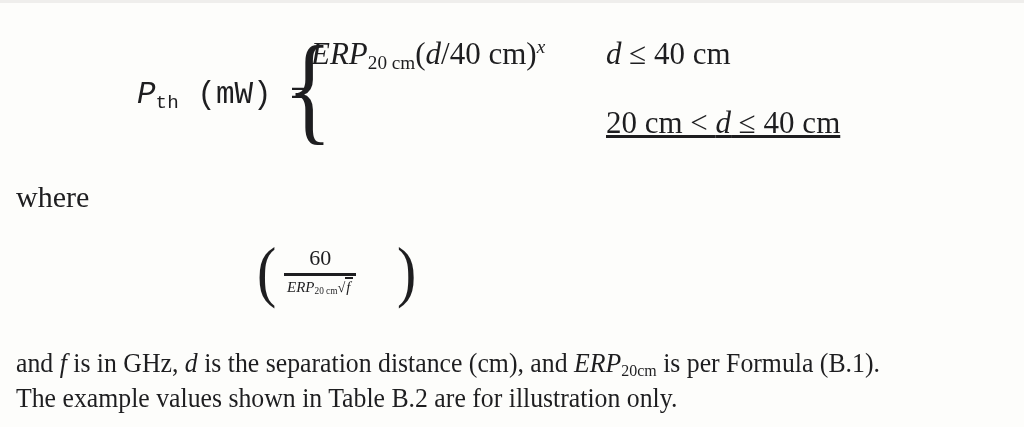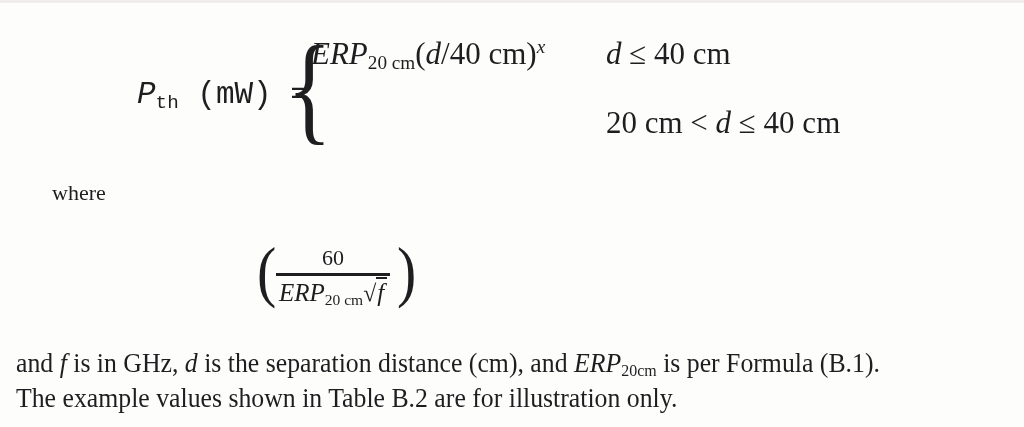--- a/index.html
+++ b/index.html
@@ -26,27 +26,27 @@
   .bigparen {
     font-size: 68px; line-height: 1;
     transform: scaleX(0.85); transform-origin: top left;
   }
   .frac { display: inline-block; text-align: center; }
   .frac .num {
     display: block; font-size: 22px; line-height: 1.1;
     padding: 0 10px 3px; border-bottom: 3px solid #1e1e20;
   }
   .frac .den {
-    display: block; font-size: 25px; line-height: 1.2;
+    display: block; font-size: 15px; line-height: 1.2;
     padding: 2px 3px 0;
     text-align: center;
   }
   .radical { font-size: 0.95em; }
   .sqrt-arg { border-top: 2px solid #1e1e20; padding: 0 3px 0 1px; font-style: italic; }
-  .where { font-size: 22px; margin-left: 36px; }
+  .where { font-size: 30px; }
   .para {
     font-size: 28px;
     transform: scaleX(0.92); transform-origin: top left;
   }
   .band {
     position: absolute; left: 0; top: 417; width: 1024px; height: 3px;
     background: #efeeec;
   }
 </style>
 </head>
@@ -56,28 +56,28 @@
 
   <div class="abs math" style="left:137px; top:77px;font-family:Liberation Mono, monospace;"><span class="it">P</span><span class="msub">th</span><span> (mW) = </span></div>
 
   <div class="abs brace" style="left:287px; top:29px;">{</div>
 
   <div class="abs math" style="left:311px; top:36px;"><span class="it">ERP</span><span class="msub">20 cm</span><span>(</span><span class="it">d</span><span>/40 cm)</span><span class="msup it">x</span></div>
 
   <div class="abs math" style="left:606px; top:36px;"><span class="it">d</span><span> ≤ 40 cm</span></div>
 
 
-  <div class="abs math" style="left:606px; top:105px;"><span>20 cm &lt; </span><span class="it">d</span><span> ≤ 40 cm</span></div>
+  <div class="abs math" style="left:606px; top:105px;text-decoration:underline;"><span>20 cm &lt; </span><span class="it">d</span><span> ≤ 40 cm</span></div>
 
   <div class="abs where" style="left:16px; top:180px;">where</div>
 
 
   <div class="abs bigparen" style="left:257px; top:237px;">(</div>
 
-  <div class="abs frac" style="left:276px; top:246px;">
+  <div class="abs frac" style="left:284px; top:246px;">
     <span class="num">60</span>
     <span class="den"><span class="it">ERP</span><span class="msub">20 cm</span><span class="radical">√</span><span class="sqrt-arg">f</span></span>
   </div>
 
   <div class="abs bigparen" style="left:397px; top:237px;">)</div>
 
   <div class="abs para" style="left:16px; top:347px;"><span>and </span><span class="it">f</span><span> is in GHz, </span><span class="it">d</span><span> is the separation distance (cm), and </span><span class="it">ERP</span><span class="msub">20cm</span><span> is per Formula (B.1).</span></div>
 
   <div class="abs para" style="left:16px; top:382px;">The example values shown in Table B.2 are for illustration only.</div>
 

